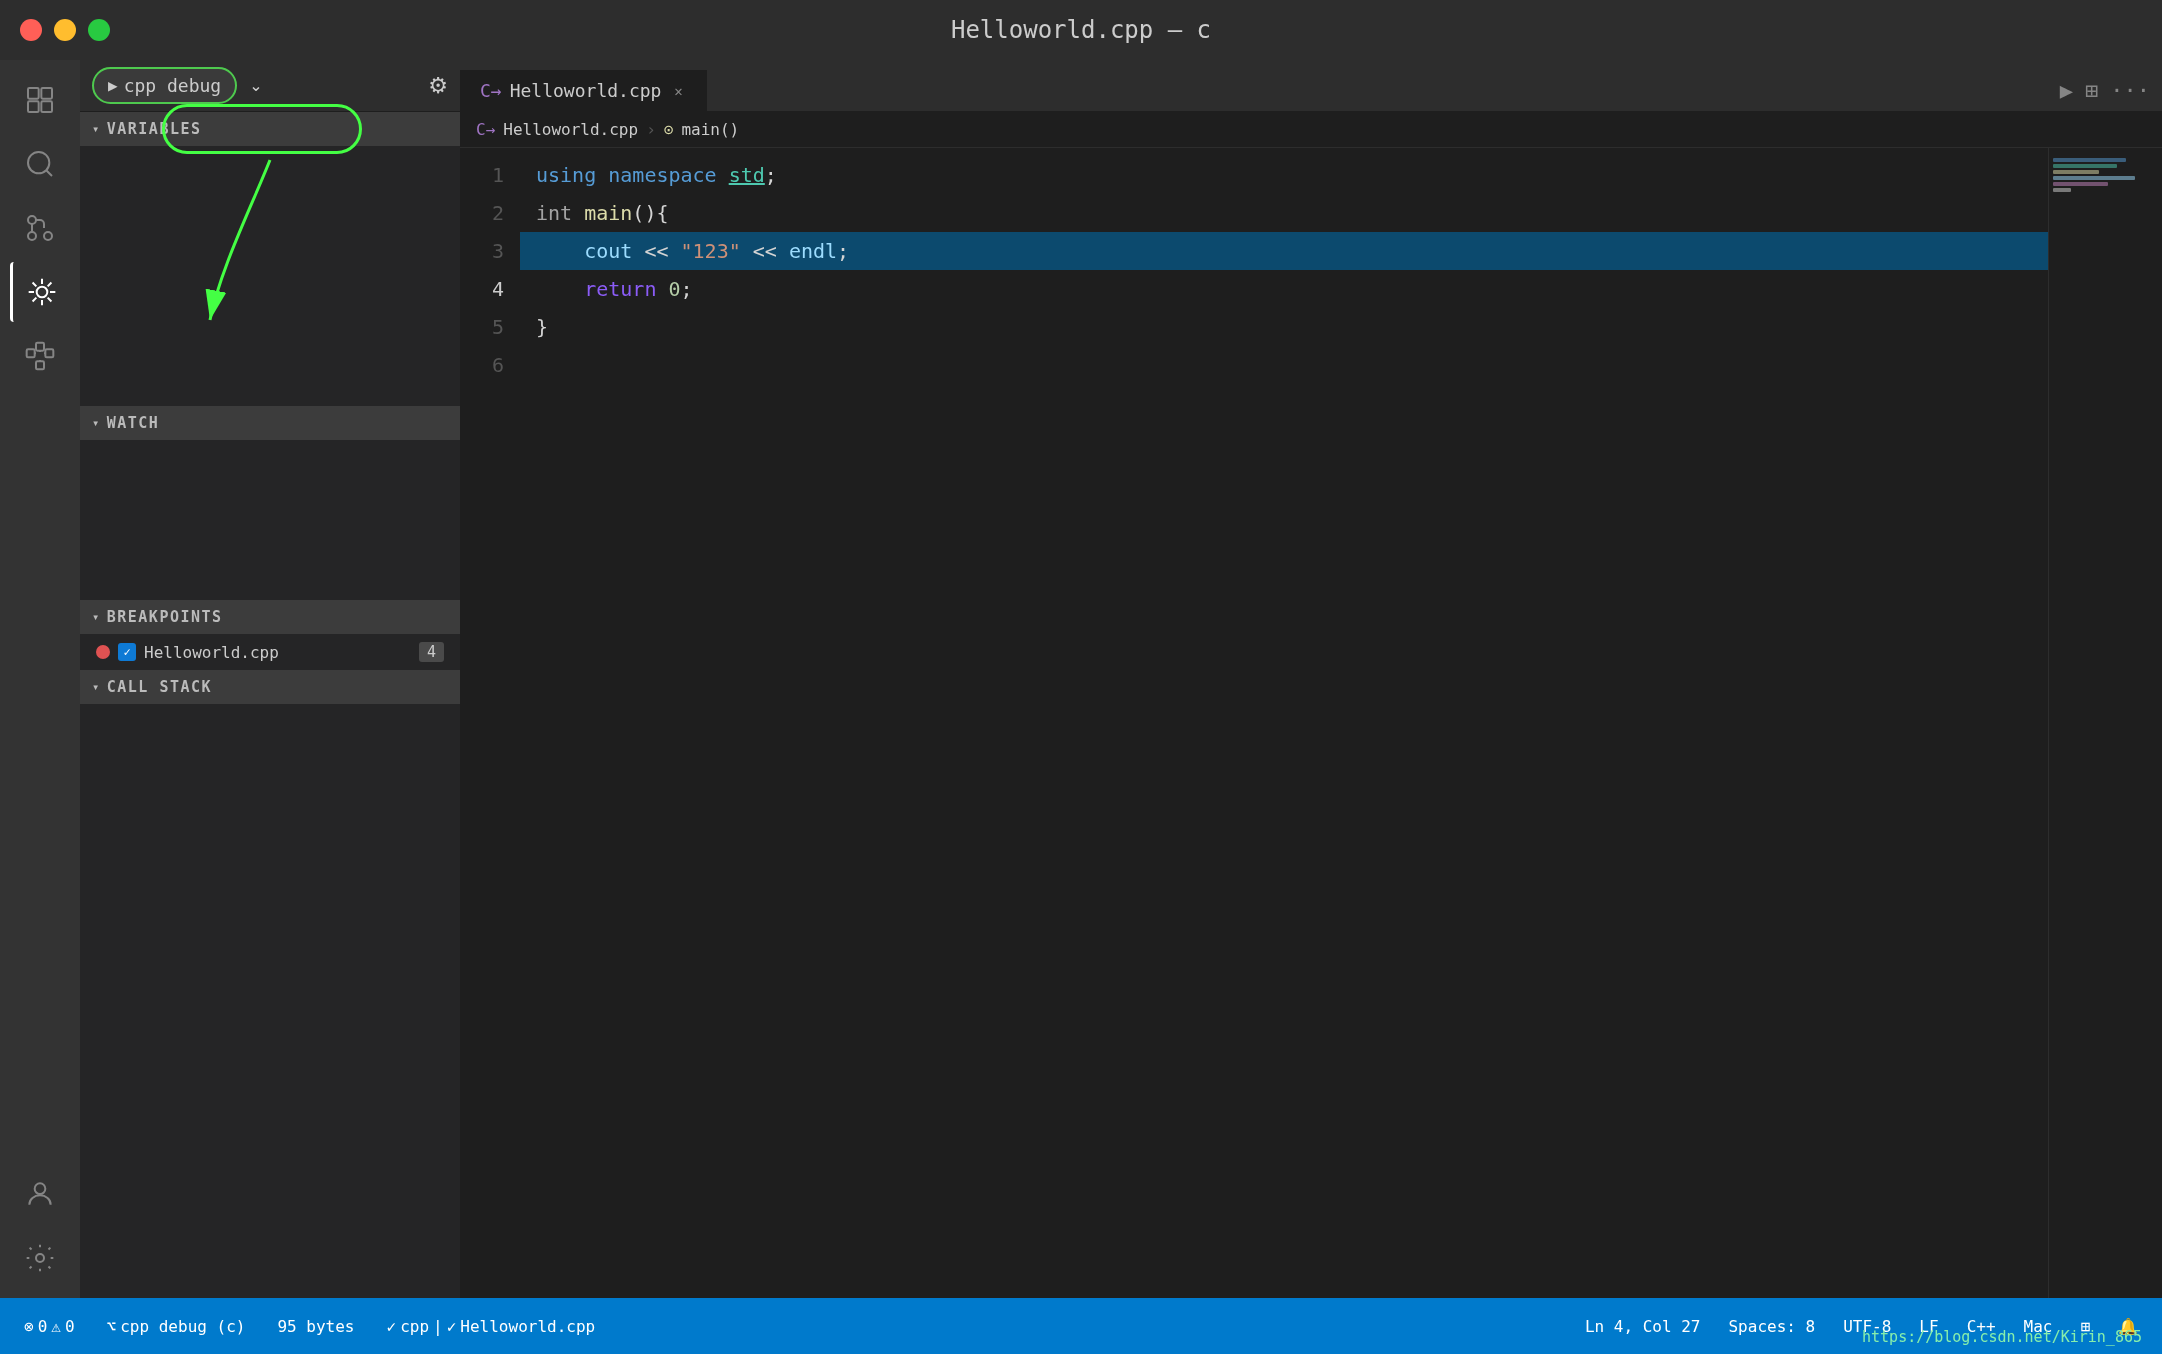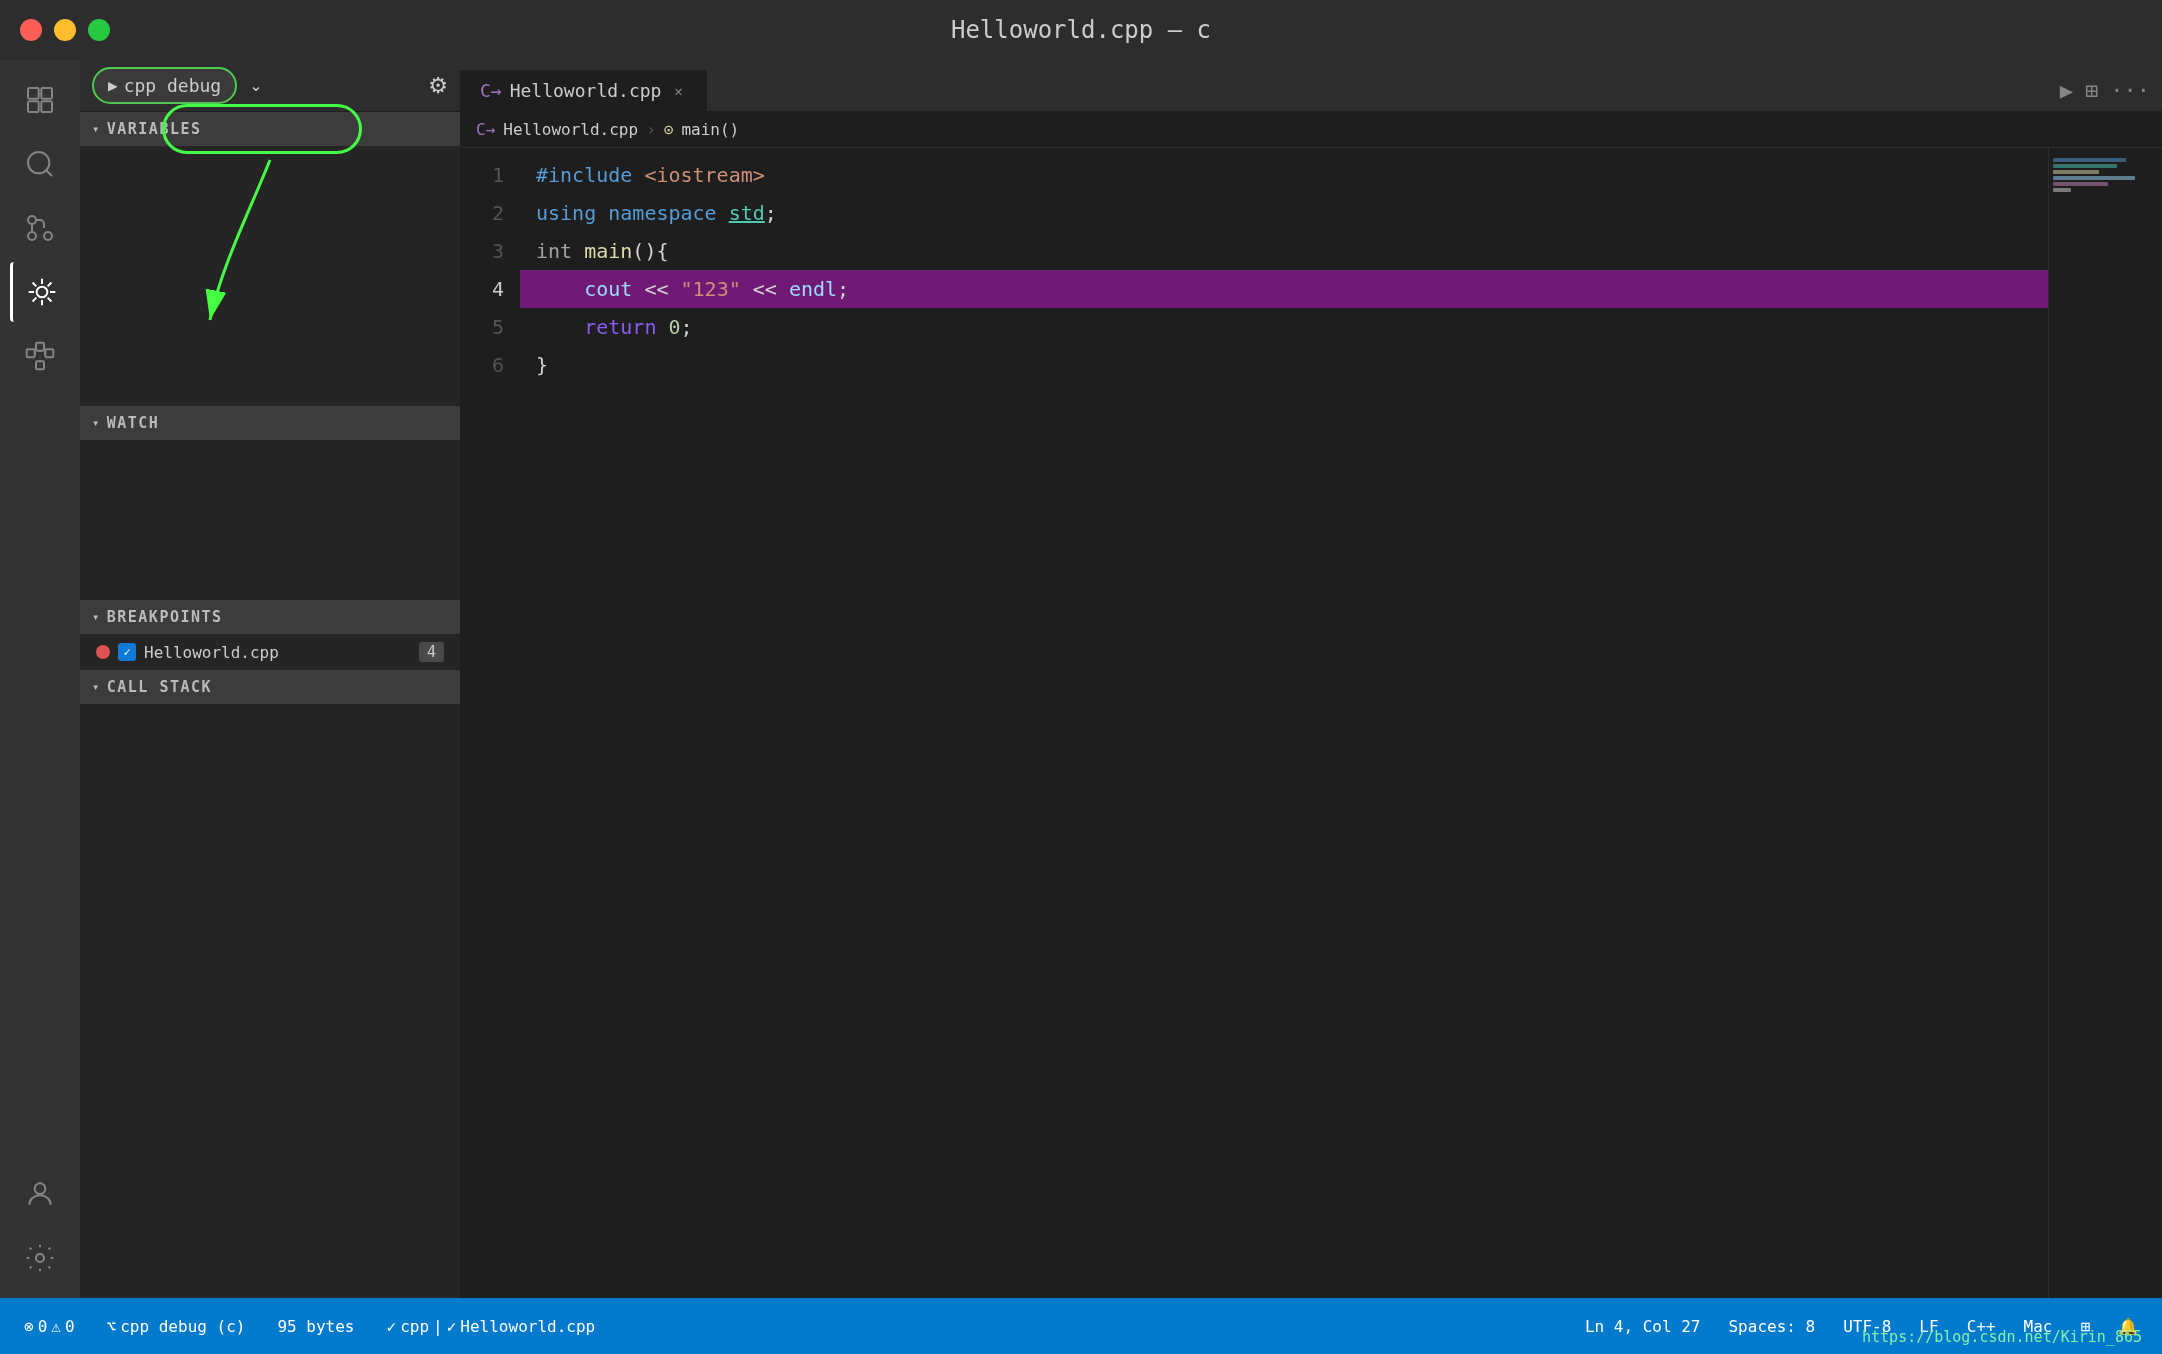--- a/index.html
+++ b/index.html
@@ -299,21 +299,21 @@
       position: relative;
     }
     .code-line {
       display: flex;
       align-items: center;
       padding: 0 16px;
       position: relative;
       white-space: pre;
     }
     .code-line.active-line {
-      background: #701a75;
+      background: #0c4a6e;
     }
     
     .kw { color: #569cd6; }
     .fn { color: #dcdcaa; }
     .ns { color: #4ec9b0; text-decoration: underline; }
     .str { color: #ce9178; }
     .num { color: #b5cea8; }
     .inc { color: #ce9178; }
     .type { color: #a3a3a3; text-align: center; }
     .ret { color: #8b5cf6; }
@@ -564,23 +564,20 @@
         <div>1</div>
         <div>2</div>
         <div>3</div>
         <div style="color:#ccc;">4</div>
         <div>5</div>
         <div>6</div>
       </div>
 
       <div class="code-content">
 
-        <div class="code-line">
-          <span class="kw">#include</span><span> </span><span class="inc">&lt;iostream&gt;</span>
-        </div>
 
         <div class="code-line">
           <span class="kw">using</span><span> </span><span class="kw">namespace</span><span> </span><span class="ns">std</span><span>;</span>
         </div>
 
         <div class="code-line">
           <span class="type">int</span><span> </span><span class="fn">main</span><span>(){</span>
         </div>
 
         <div class="code-line active-line" style="position:relative;">

